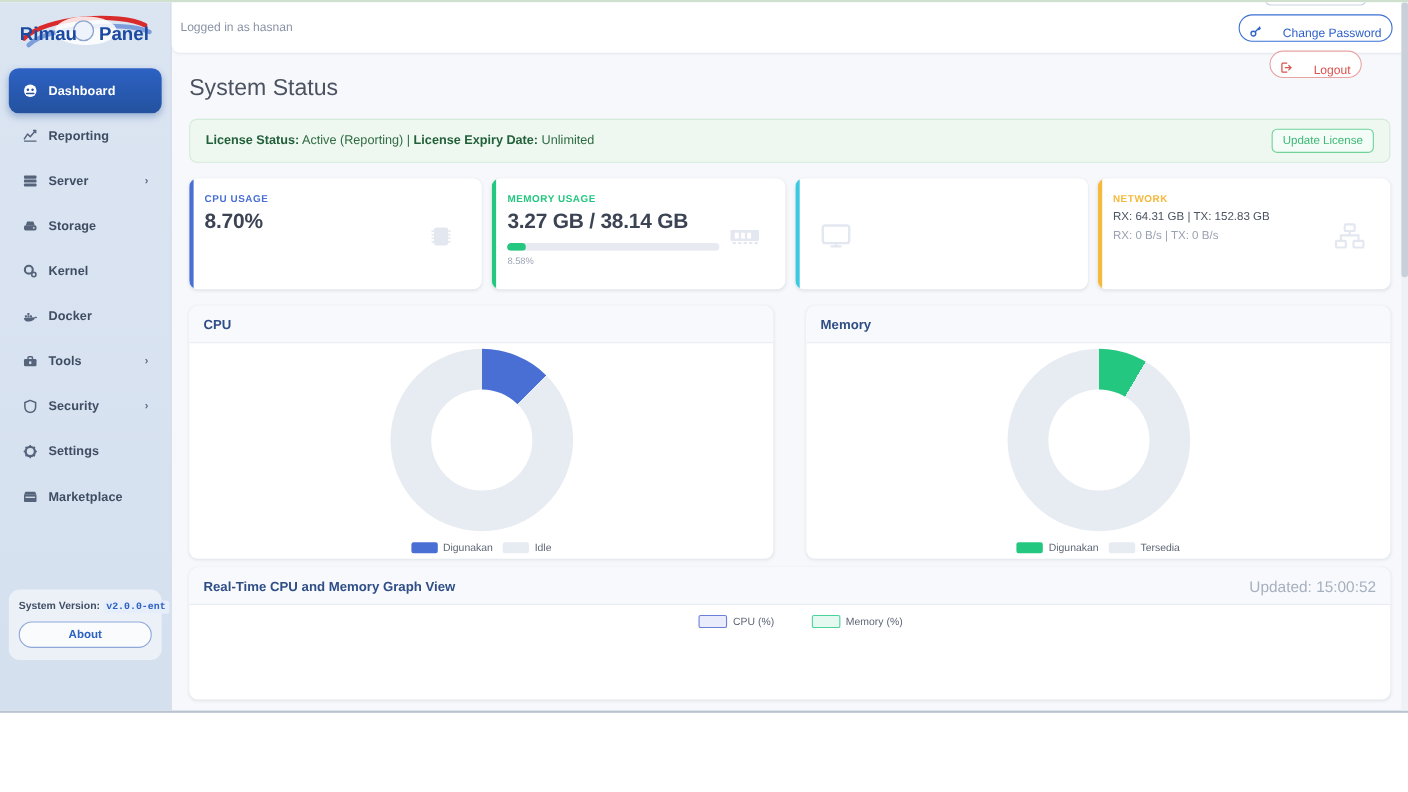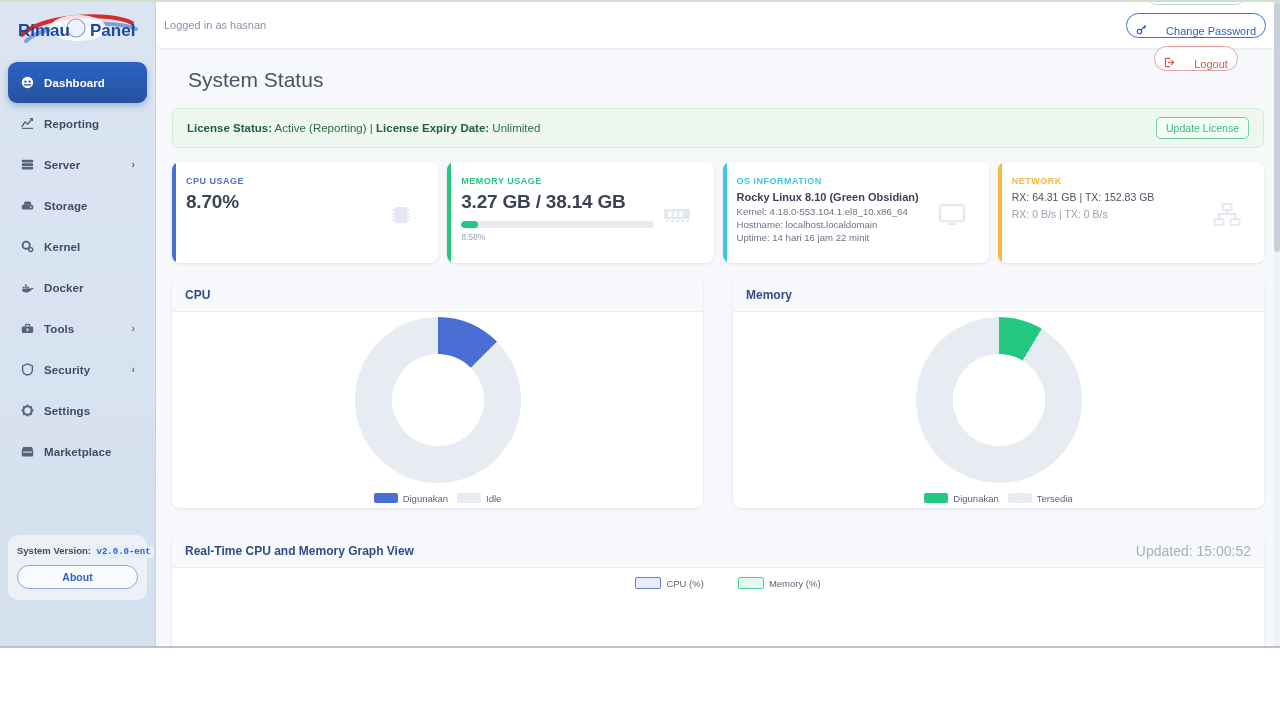--- a/index.html
+++ b/index.html
@@ -92,21 +92,21 @@
     padding: 0 9px; border-radius: 13px; font-size: 11px; font-weight: normal;
     background: #fff; cursor: pointer; font-family: inherit; white-space: nowrap;
   }
   .btn-blue { border: 1px solid #3b6fd4; color: #2f62c8; }
   .btn-red  { border: 1px solid #e8a3a3; color: #d9534f; }
 
   .content { padding: 12px 16px 0 16px; }
 
   .page-title {
     font-size: 21px; font-weight: normal; color: #4b5362;
-    margin: 7px 0 16px 16px;
+    margin: 7px 0 16px 0;
   }
 
   
   .license {
     background: #eef8f0; border: 1px solid #d4ead8; border-radius: 7px;
     height: 40px; display: flex; align-items: center;
     padding: 0 14px; margin-bottom: 14px;
   }
   .license-text { font-size: 11.5px; color: #2f6b42; }
   .license-text b { font-weight: bold; color: #22603a; }
@@ -146,21 +146,21 @@
   .mem-fill { height: 100%; background: #24c77f; border-radius: 4px; }
   .mem-pct { font-size: 8.5px; color: #9aa3b2; margin-top: 4px; }
   .os-title { font-size: 11px; font-weight: bold; color: #3c4454; margin-bottom: 2px; }
   .os-line { font-size: 9.6px; color: #6b7484; line-height: 13px; }
   .net-line1 { font-size: 10.5px; color: #4c5costs; }
   .net-line1 { font-size: 10.5px; color: #4b5462; margin-bottom: 5px; }
   .net-line2 { font-size: 10.5px; color: #98a1b0; }
   .card-icon { width: 46px; display: flex; align-items: center; justify-content: center; opacity: .85; }
 
   
-  .panels { display: flex; gap: 30px; margin-bottom: 26px; }
+  .panels { display: flex; gap: 30px; margin-bottom: 8px; }
   .panel {
     flex: 1; background: #fff; border-radius: 8px;
     box-shadow: 0 1px 3px rgba(30,45,70,.10);
     overflow: hidden;
   }
   .panel-head {
     height: 34px; display: flex; align-items: center; padding: 0 13px;
     background: #f7f9fc; border-bottom: 1px solid #e8edf4;
     font-size: 12px; font-weight: bold; color: #2f4e86;
   }
@@ -419,27 +419,20 @@
                   <rect x="9" y="17" width="3" height="2"></rect>
                   <rect x="14" y="17" width="3" height="2"></rect>
                   <rect x="19" y="17" width="3" height="2"></rect>
                   <rect x="24" y="17" width="3" height="2"></rect>
                 </g>
               </svg>
           </div>
         </div>
 
         <div class="card c-os">
-          <div class="card-body">
-            <div class="card-label">OS INFORMATION</div>
-            <div class="os-title">Rocky Linux 8.10 (Green Obsidian)</div>
-            <div class="os-line">Kernel: 4.18.0-553.104.1.el8_10.x86_64</div>
-            <div class="os-line">Hostname: localhost.localdomain</div>
-            <div class="os-line">Uptime: 14 hari 16 jam 22 minit</div>
-          </div>
           <div class="card-icon">
             <svg width="30" height="26" viewBox="0 0 30 26">
                 <rect x="3" y="3" width="24" height="16" rx="2.2" fill="none" stroke="#dfe4ee" stroke-width="2.2"></rect>
                 <path d="M11 22h8" stroke="#dfe4ee" stroke-width="2.2" stroke-linecap="round"></path>
                 <path d="M15 19v3" stroke="#dfe4ee" stroke-width="2.2"></path>
               </svg>
           </div>
         </div>
 
         <div class="card c-net">

